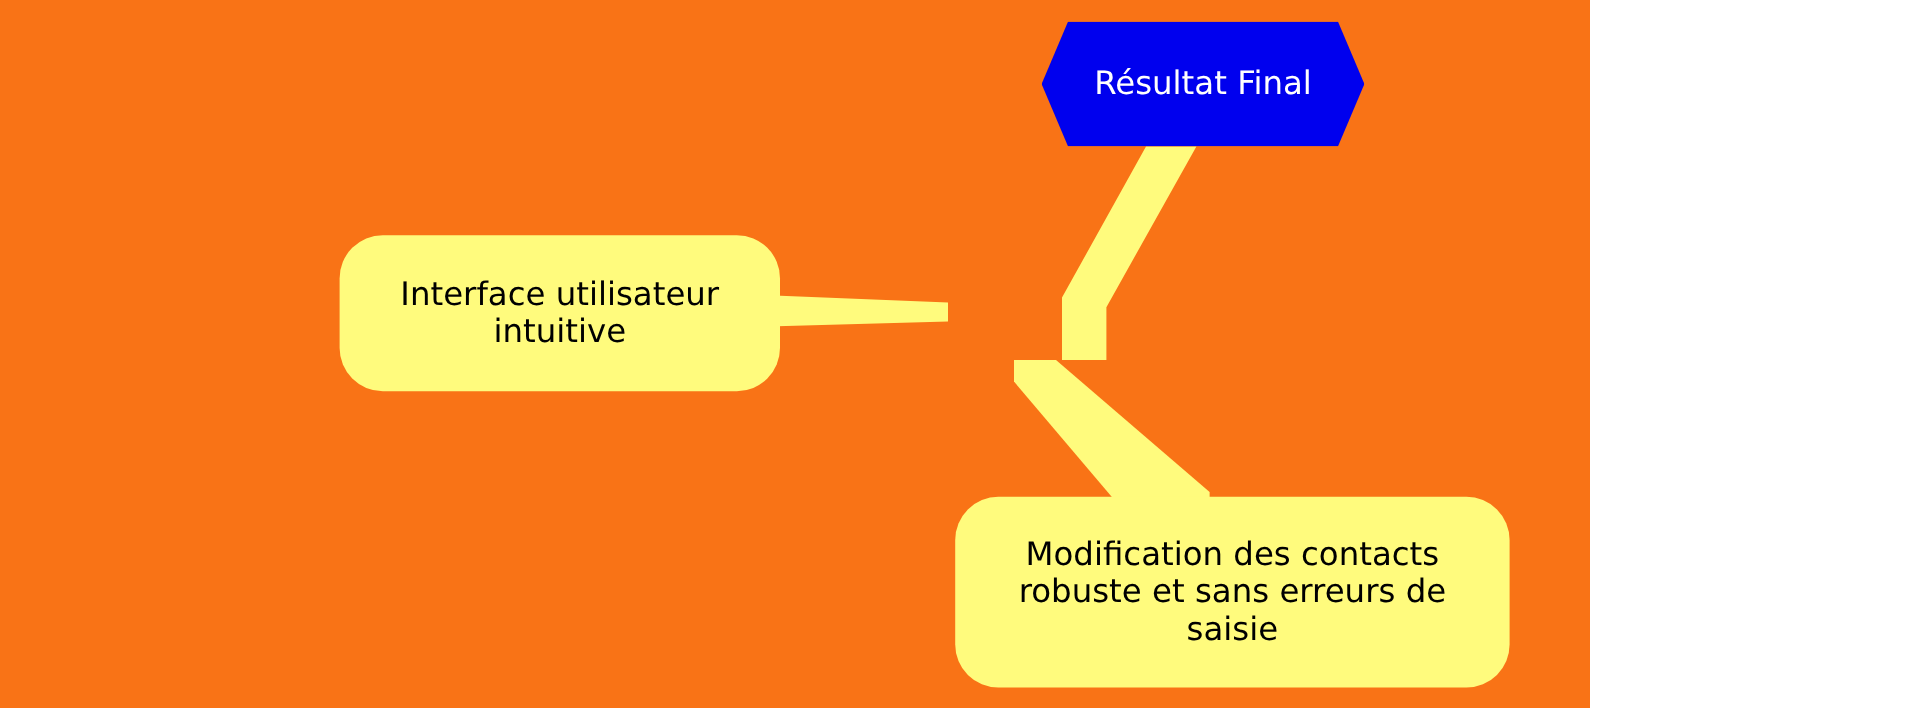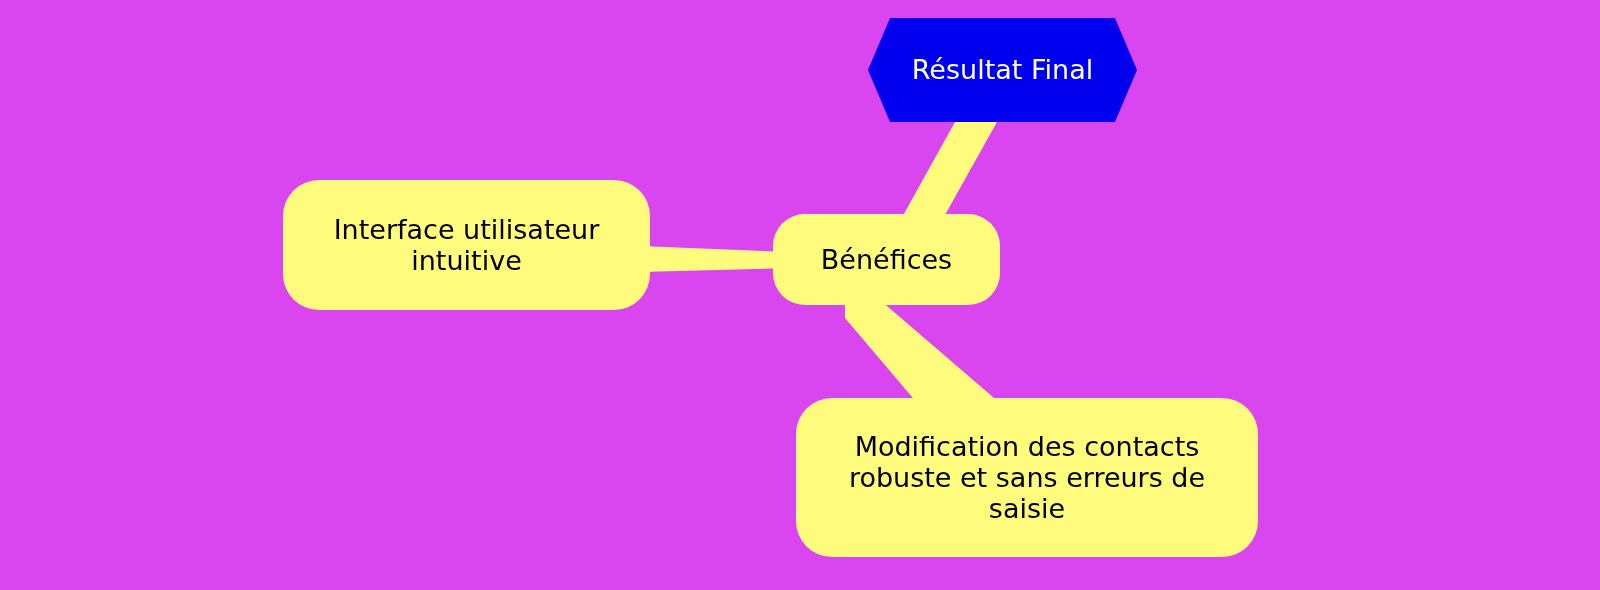--- a/index.html
+++ b/index.html
@@ -9,23 +9,24 @@
     background: #ffffff;
   }
   body {
     font-family: "DejaVu Sans", "Liberation Sans", sans-serif;
     width: 1600px;
     height: 590px;
     overflow: hidden;
   }
   #mindmap-canvas {
     position: relative;
-    width: 1600px;
+    width: 1289px;
     height: 590px;
-    background: #d946ef;
+    background: #f97316;
+    padding-left: 36px;
   }
   #edge-layer {
     position: absolute;
     top: 0;
     left: 0;
     width: 1600px;
     height: 590px;
   }
   .node {
     position: absolute;
@@ -52,20 +53,21 @@
     font-size: 27px;
     -webkit-clip-path: polygon(0% 50%, 8.2% 0%, 91.8% 0%, 100% 50%, 91.8% 100%, 8.2% 100%);
     clip-path: polygon(0% 50%, 8.2% 0%, 91.8% 0%, 100% 50%, 91.8% 100%, 8.2% 100%);
   }
   
   .node-branch {
     background: #fffb7d;
     color: #000000;
     border-radius: 30px;
     font-size: 27px;
+    margin-top: 16px;
   }
   #node-benefices {
     left: 773px;
     top: 214px;
     width: 227px;
     height: 91px;
     border-radius: 32px;
   }
   #node-interface-utilisateur {
     left: 283px;
@@ -95,23 +97,20 @@
 
     <polygon points="640,246 790,252 790,268 640,272" fill="#fffb7d"></polygon>
 
     <polygon points="880,300 1008,410 1008,430 940,430 845,318 845,300" fill="#fffb7d"></polygon>
   </svg>
 
   <div class="node" id="node-resultat-final">
     <span class="node-label">Résultat Final</span>
   </div>
 
-  <div class="node node-branch" id="node-benefices">
-    <span class="node-label">Bénéfices</span>
-  </div>
 
   <div class="node node-branch" id="node-interface-utilisateur">
     <span class="node-label">Interface utilisateur
 intuitive</span>
   </div>
 
   <div class="node node-branch" id="node-modification-contacts">
     <span class="node-label">Modification des contacts
 robuste et sans erreurs de
 saisie</span>

